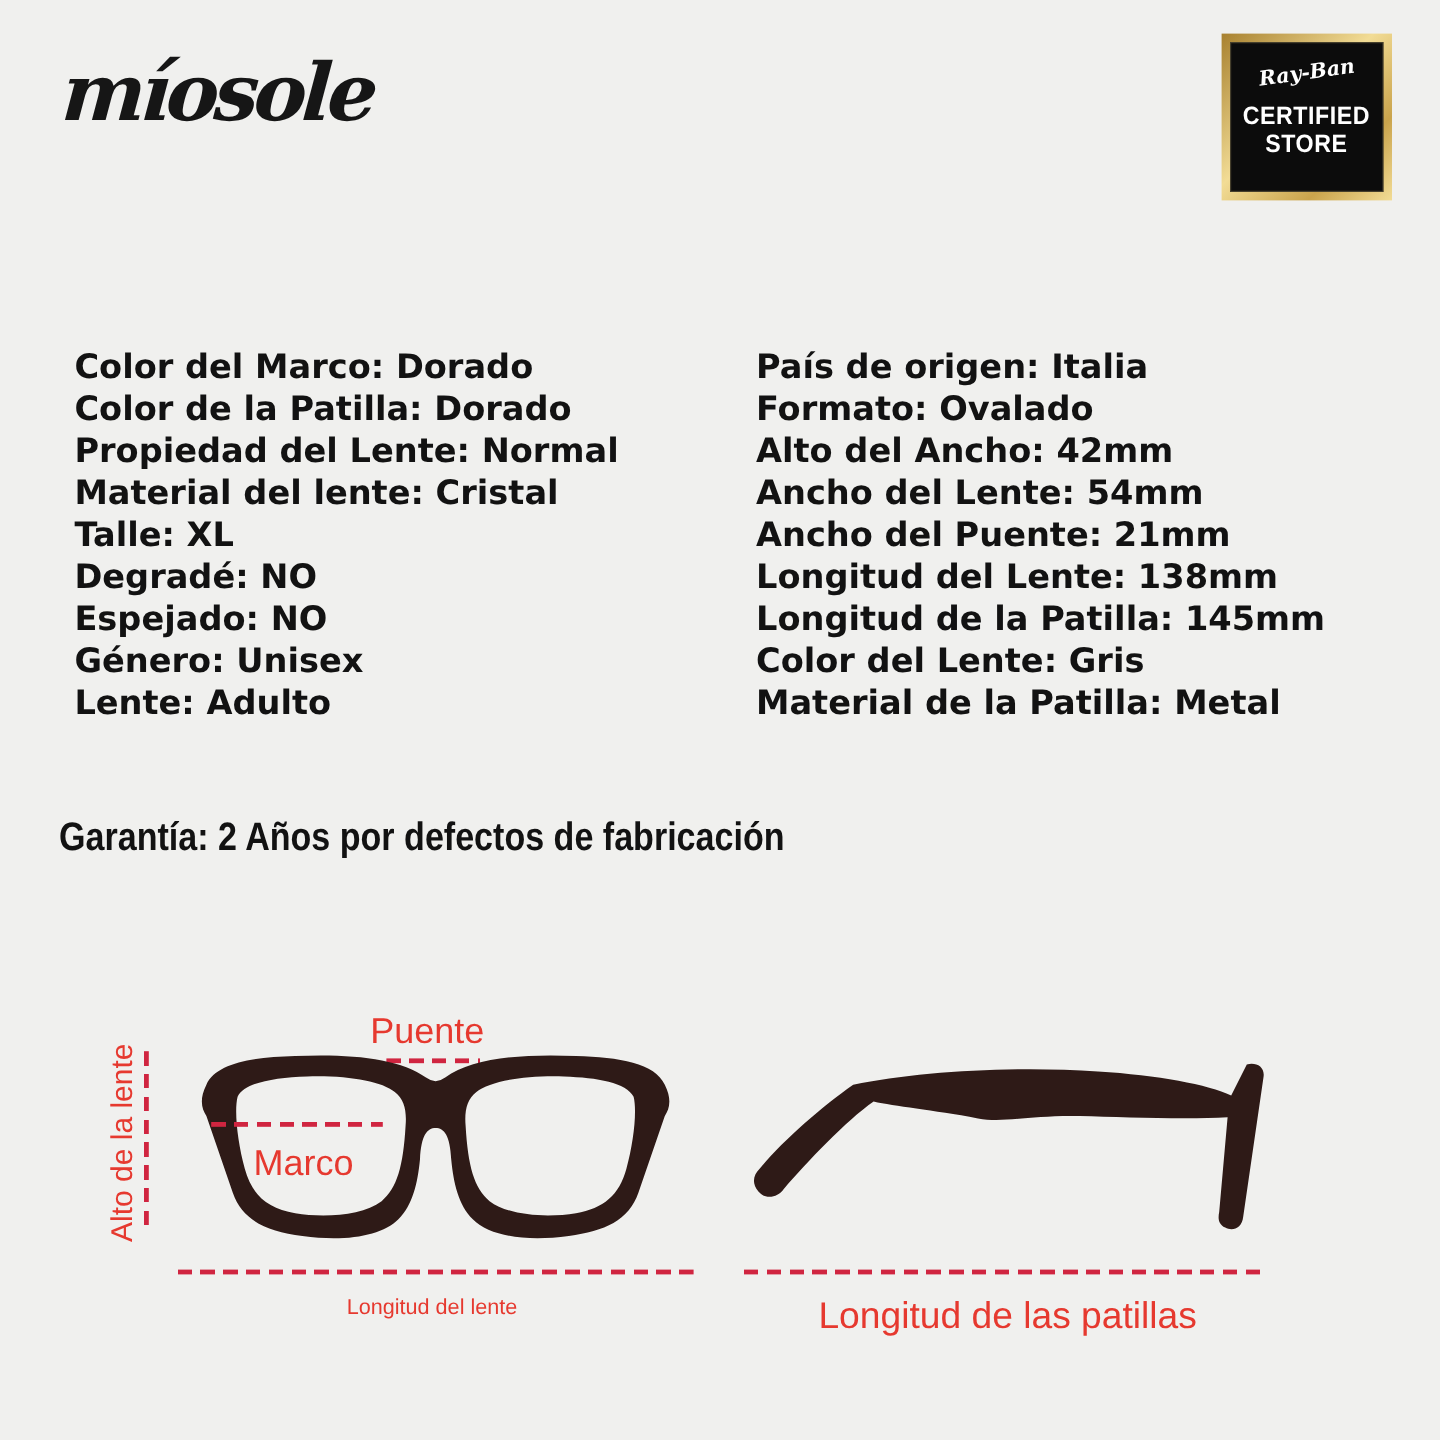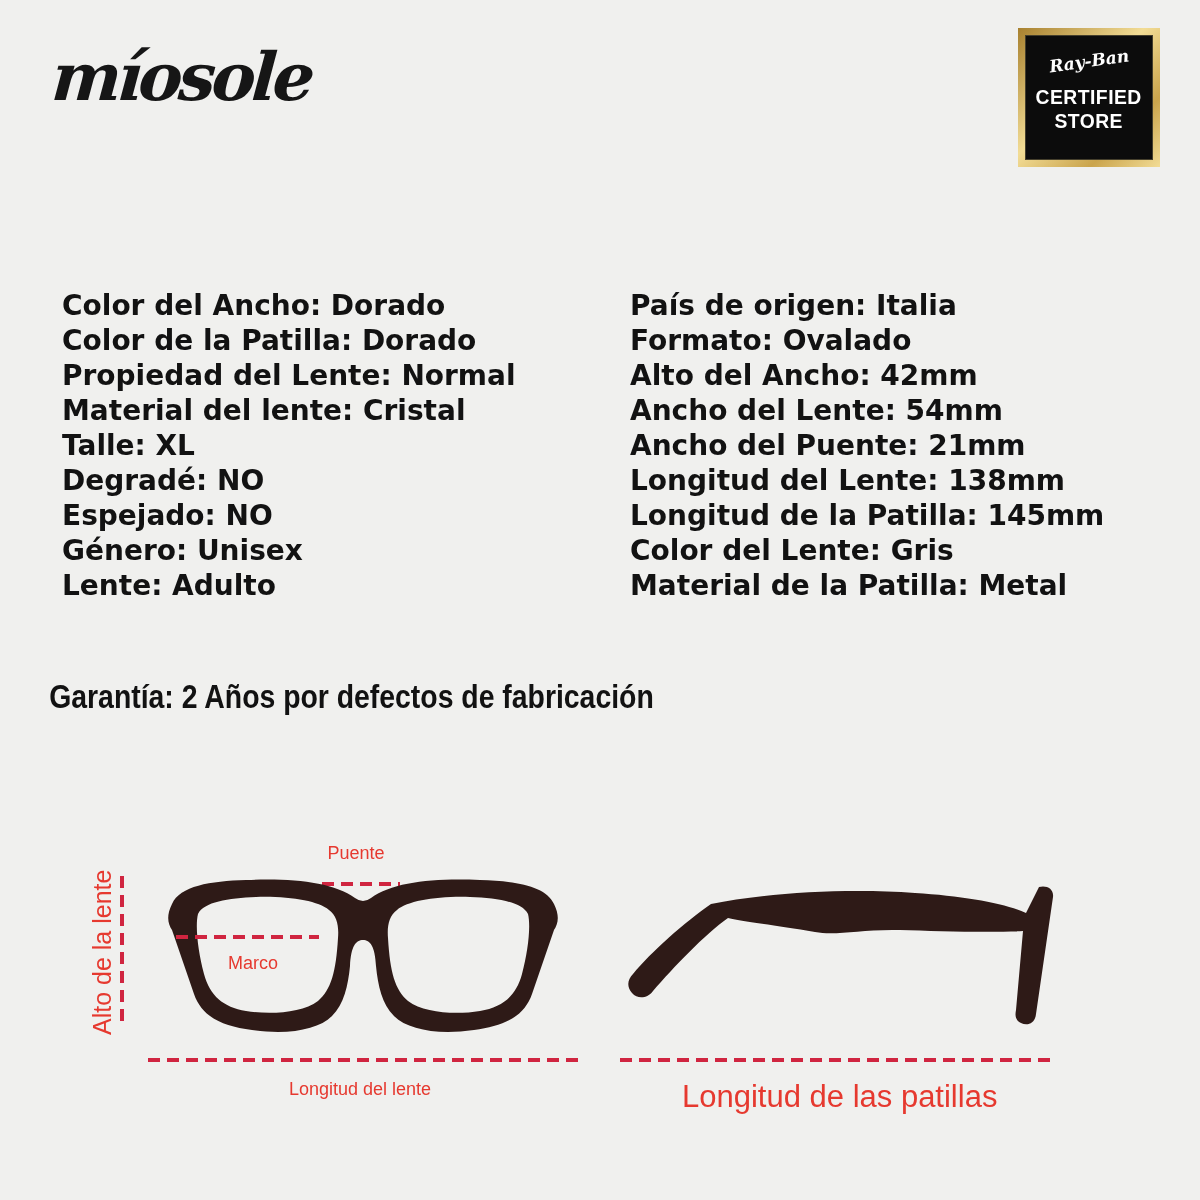--- a/index.html
+++ b/index.html
@@ -95,21 +95,21 @@
     font-weight: 700;
     font-size: 33px;
     transform: scaleX(0.86);
     transform-origin: center;
   }
   
   .red-label {
     position: absolute;
     color: var(--color-accent_red);
     font-family: "Liberation Sans", sans-serif;
-    font-size: 18px;
+    font-size: 30px;
     text-align: center;
     white-space: nowrap;
   }
   
   .dash-h {
     position: absolute;
     height: 4px;
     background: repeating-linear-gradient(90deg, var(--color-dash_red) 0 12px, transparent 12px 19px);
   }
   .dash-v {
@@ -131,21 +131,21 @@
     <div class="badge-inner">
       <div class="badge-script">Ray-Ban</div>
       <div class="badge-certified">
         <div>CERTIFIED</div>
         <div>STORE</div>
       </div>
     </div>
   </div>
 
   <div class="spec-col left">
-    <div>Color del Ancho: Dorado</div>
+    <div>Color del Marco: Dorado</div>
     <div>Color de la Patilla: Dorado</div>
     <div>Propiedad del Lente: Normal</div>
     <div>Material del lente: Cristal</div>
     <div>Talle: XL</div>
     <div>Degradé: NO</div>
     <div>Espejado: NO</div>
     <div>Género: Unisex</div>
     <div>Lente: Adulto</div>
   </div>
 

